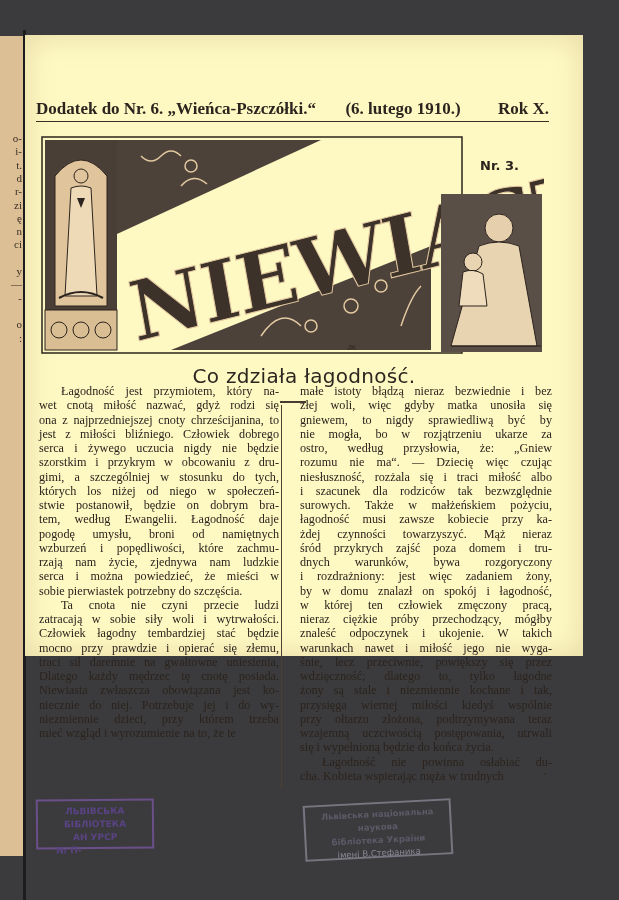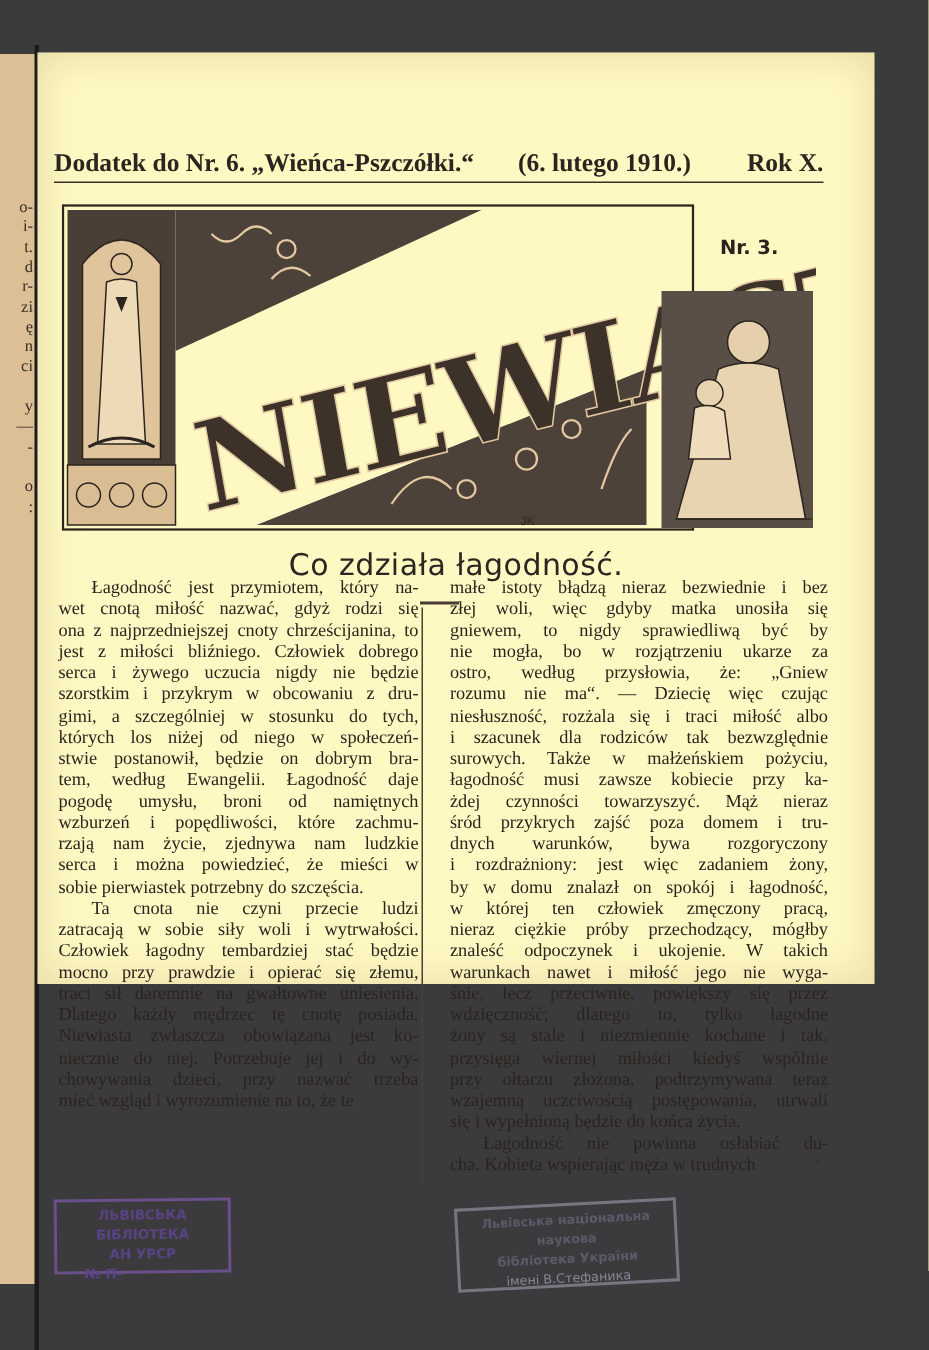--- a/index.html
+++ b/index.html
@@ -167,21 +167,21 @@
       <span class="ln">serca i można powiedzieć, że mieści w</span>
       <span class="ln last">sobie pierwiastek potrzebny do szczęścia.</span>
       <span class="ln ind">Ta cnota nie czyni przecie ludzi</span>
       <span class="ln">zatracają w sobie siły woli i wytrwałości.</span>
       <span class="ln">Człowiek łagodny tembardziej stać będzie</span>
       <span class="ln">mocno przy prawdzie i opierać się złemu,</span>
       <span class="ln">traci sił daremnie na gwałtowne uniesienia,</span>
       <span class="ln">Dlatego każdy mędrzec tę cnotę posiada.</span>
       <span class="ln">Niewiasta zwłaszcza obowiązana jest ko-</span>
       <span class="ln">niecznie do niej. Potrzebuje jej i do wy-</span>
-      <span class="ln">chowywania dzieci, przy nazwać trzeba</span>
+      <span class="ln">niezmiennie dzieci, przy którem trzeba</span>
       <span class="ln last">mieć wzgląd i wyrozumienie na to, że te</span>
     </div>
   <div class="col-divider"></div>
   <div class="col col-right" id="colRight">
       <span class="ln">małe istoty błądzą nieraz bezwiednie i bez</span>
       <span class="ln">złej woli, więc gdyby matka unosiła się</span>
       <span class="ln">gniewem, to nigdy sprawiedliwą być by</span>
       <span class="ln">nie mogła, bo w rozjątrzeniu ukarze za</span>
       <span class="ln">ostro, według przysłowia, że: „Gniew</span>
       <span class="ln">rozumu nie ma“. — Dziecię więc czując</span>

